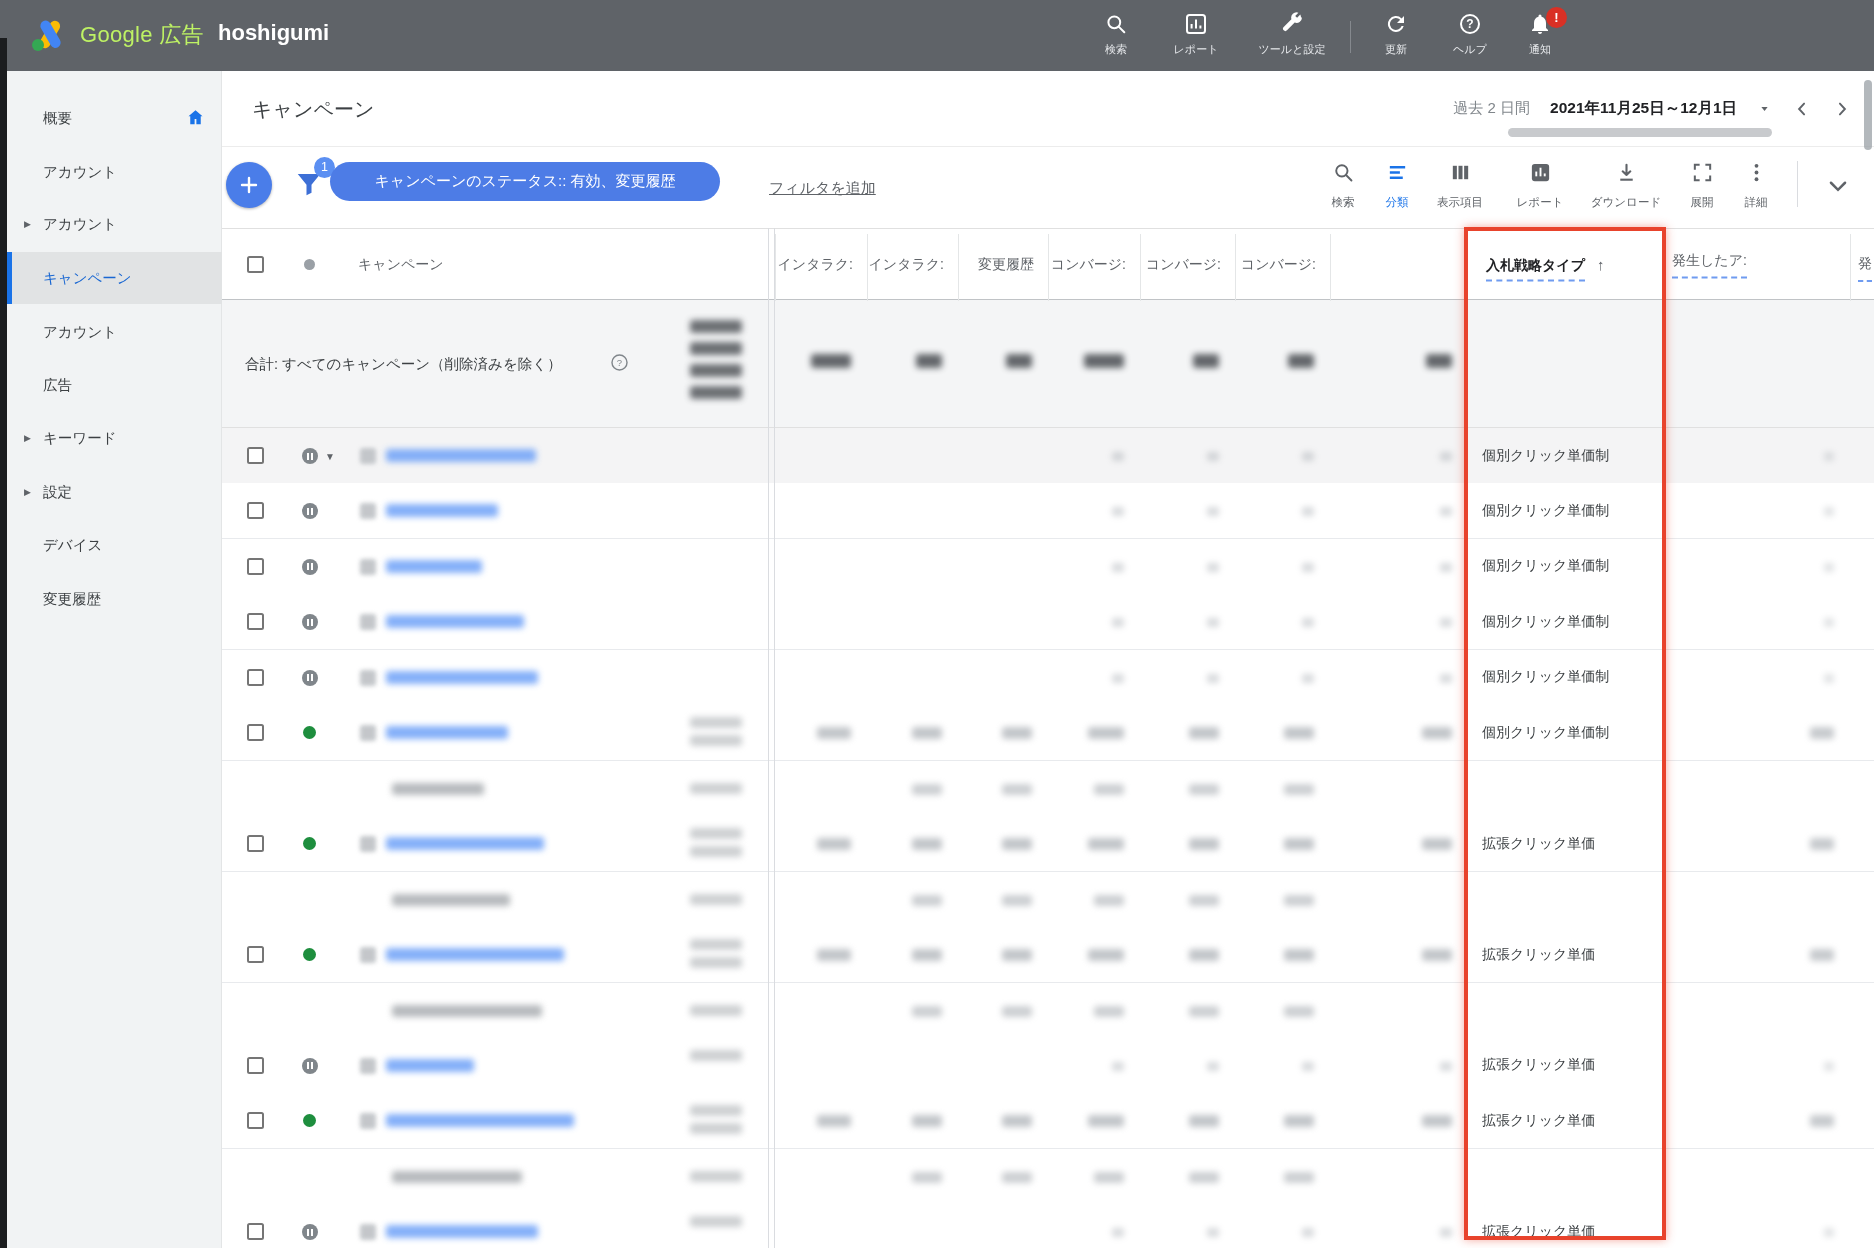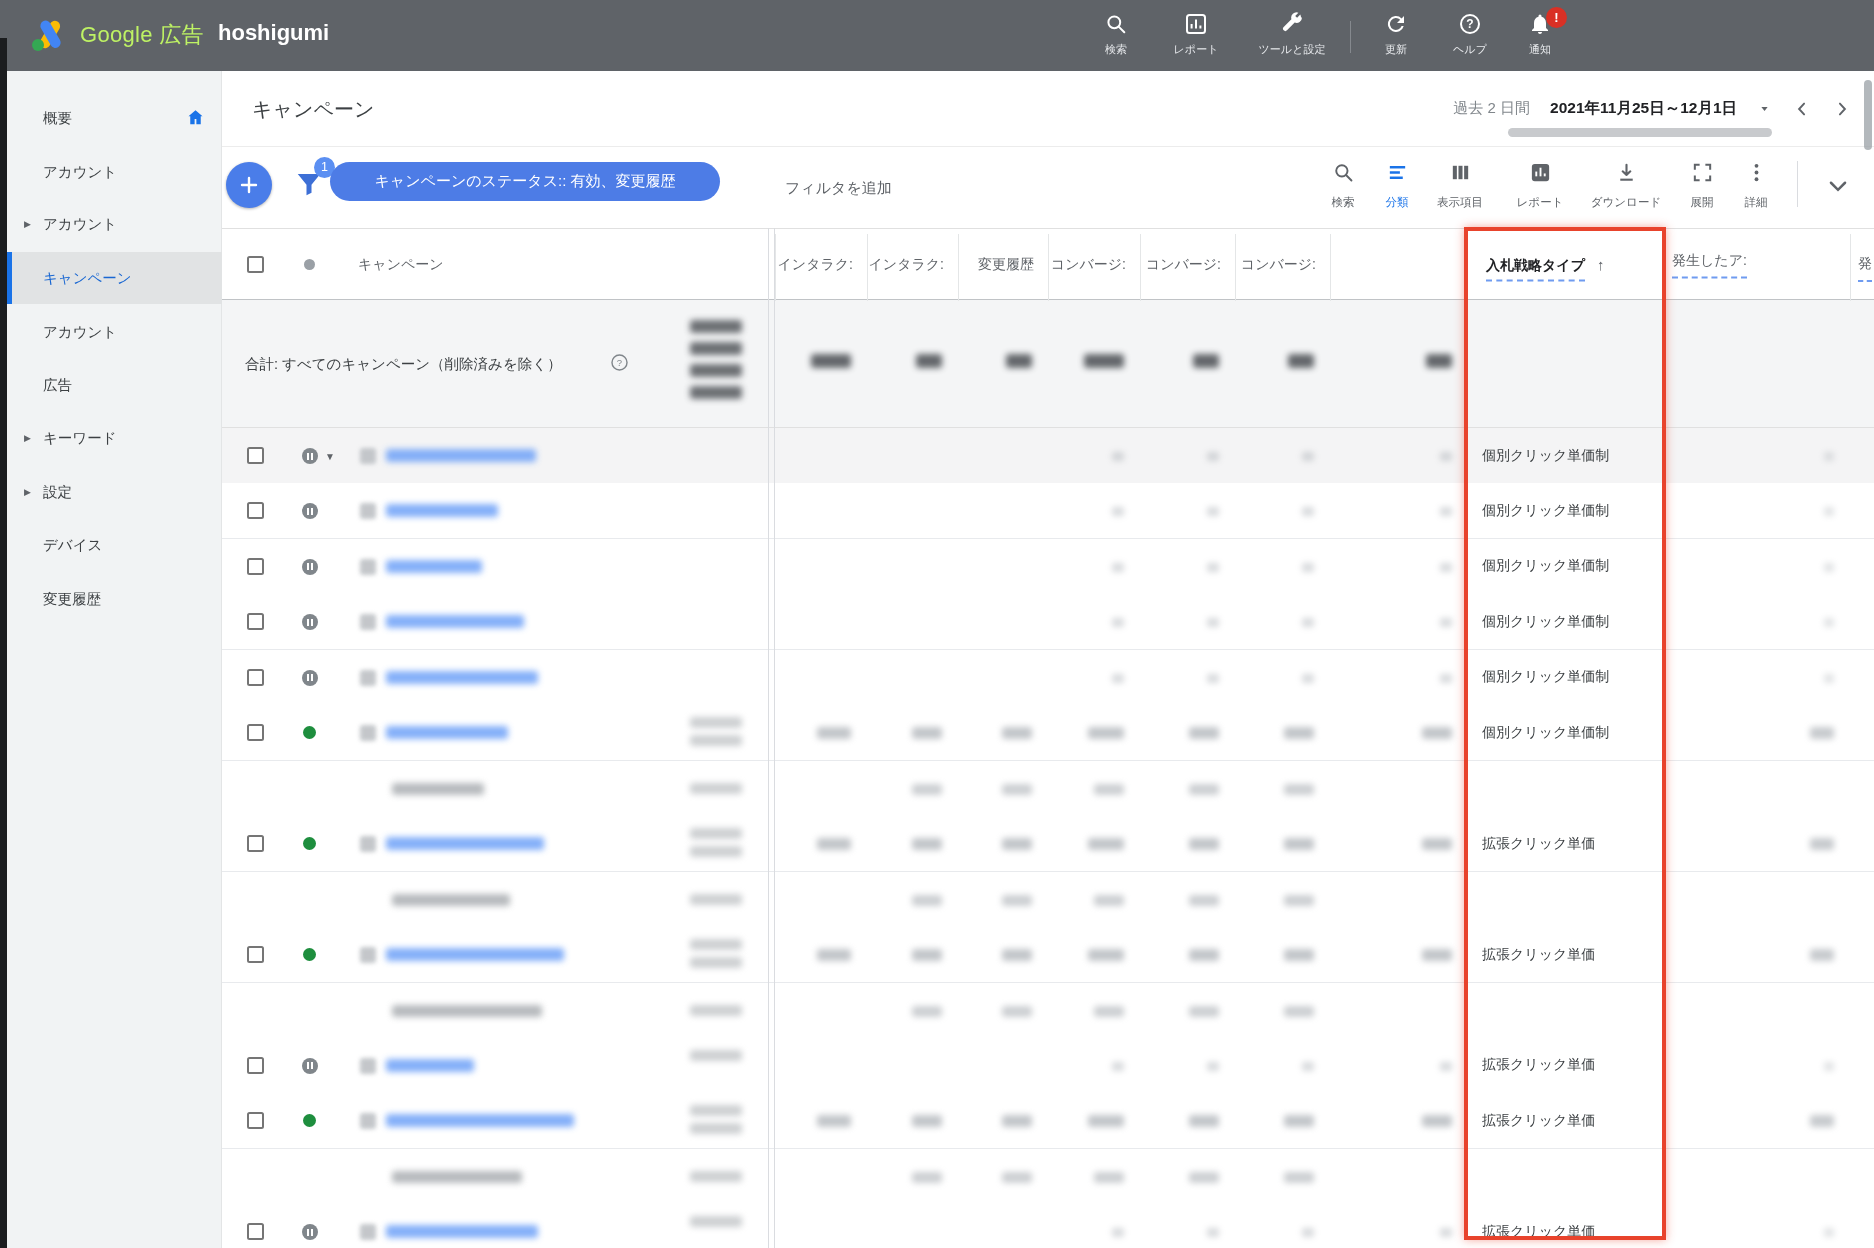--- a/index.html
+++ b/index.html
@@ -42,21 +42,21 @@
   
   .filter-bar { position:absolute; left:222px; top:146px; width:1652px; height:82px; background:#fff; border-top:1px solid #ececec; }
   .plus-btn { position:absolute; left:4px; top:15px; width:46px; height:46px; border-radius:50%; background:#4a7de9;
               color:#fff; cursor:pointer; box-shadow:0 1px 3px rgba(0,0,0,.3); }
   .plus-btn .ic { position:absolute; left:11px; top:11px; width:24px; height:24px; }
   .funnel-wrap { position:absolute; left:72px; top:22px; width:30px; height:30px; color:#3d6fd6; cursor:pointer; }
   .funnel-badge { position:absolute; left:92px; top:10px; width:21px; height:21px; border-radius:50%; background:#5b8ff2;
                   color:#fff; font-size:12.5px; text-align:center; line-height:21px; cursor:pointer; }
   .status-chip { position:absolute; left:108px; top:15px; width:390px; height:39px; border-radius:20px; background:#4d7ce6;
                  color:#fff; font-size:15px; display:flex; align-items:center; justify-content:center; cursor:pointer; }
-  .add-filter { position:absolute; left:563px; top:0; height:82px; display:flex; align-items:center; font-size:15px; color:#5f6368; cursor:pointer; }
+  .add-filter { position:absolute; left:547px; top:0; height:82px; display:flex; align-items:center; font-size:15px; color:#5f6368; cursor:pointer;text-decoration:underline; }
   .ft-item { position:absolute; top:14px; width:90px; text-align:center; color:#5f6368; cursor:pointer; }
   .ft-item .ic { display:inline-block; width:23px; height:23px; }
   .ft-item .lbl { font-size:11.5px; margin-top:7px; white-space:nowrap; }
   .ft-item.active { color:#1a73e8; }
   .ft-div { position:absolute; left:1575px; top:14px; width:1px; height:46px; background:#dadce0; }
   .collapse-chev { position:absolute; left:1603px; top:26px; width:26px; height:26px; color:#5f6368; cursor:pointer; }
 
   
   .thead { position:absolute; left:222px; top:228px; width:1652px; height:72px; background:#fff;
            border-top:1px solid #e0e0e0; border-bottom:1px solid #c0c3c6; z-index:2; }

